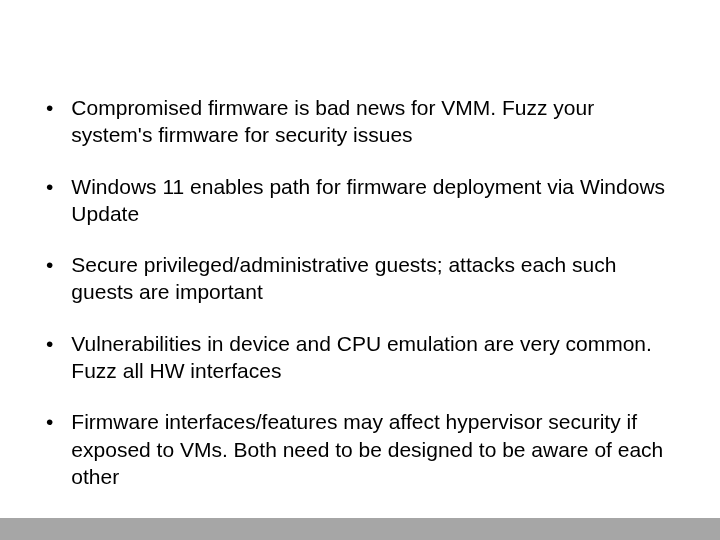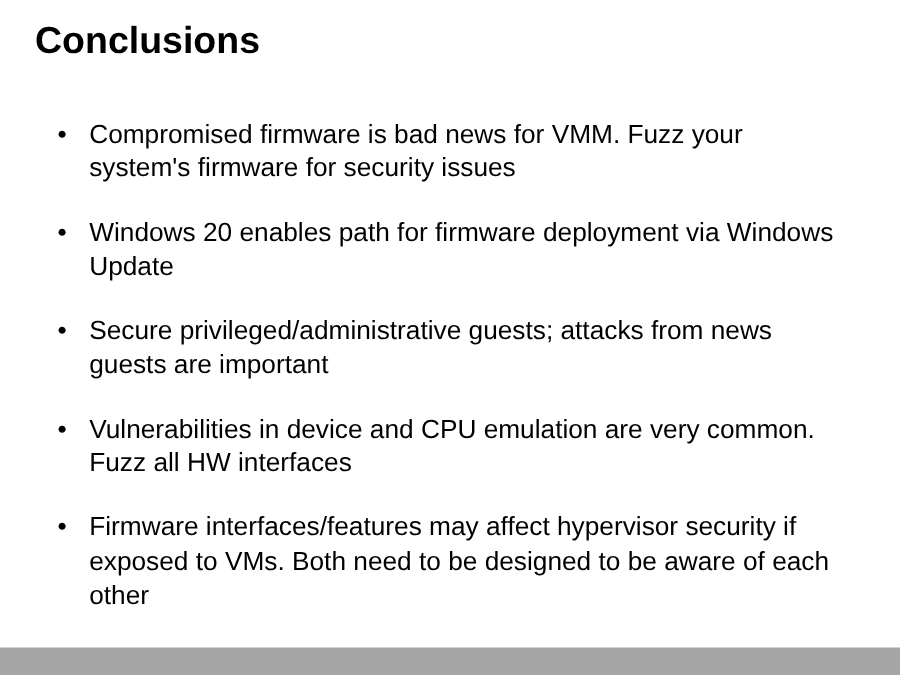--- a/index.html
+++ b/index.html
@@ -55,33 +55,32 @@
       left: 0;
       right: 0;
       height: 22px;
       background: #a6a6a6;
     }
   </style>
 </head>
 <body>
 
 <div class="slide">
-  <h1 class="title">Conclusions</h1>
   <div class="content">
     <div class="bullet-item">
       <span class="bullet-marker">•</span>
       <span class="bullet-text">Compromised firmware is bad news for VMM. Fuzz your system's firmware for security issues</span>
     </div>
     <div class="bullet-item">
       <span class="bullet-marker">•</span>
-      <span class="bullet-text">Windows 20 enables path for firmware deployment via Windows Update</span>
+      <span class="bullet-text">Windows 11 enables path for firmware deployment via Windows Update</span>
     </div>
     <div class="bullet-item">
       <span class="bullet-marker">•</span>
-      <span class="bullet-text">Secure privileged/administrative guests; attacks from news guests are important</span>
+      <span class="bullet-text">Secure privileged/administrative guests; attacks each such guests are important</span>
     </div>
     <div class="bullet-item">
       <span class="bullet-marker">•</span>
       <span class="bullet-text">Vulnerabilities in device and CPU emulation are very common. Fuzz all HW interfaces</span>
     </div>
     <div class="bullet-item">
       <span class="bullet-marker">•</span>
       <span class="bullet-text">Firmware interfaces/features may affect hypervisor security if exposed to VMs. Both need to be designed to be aware of each other</span>
     </div>
   </div>

